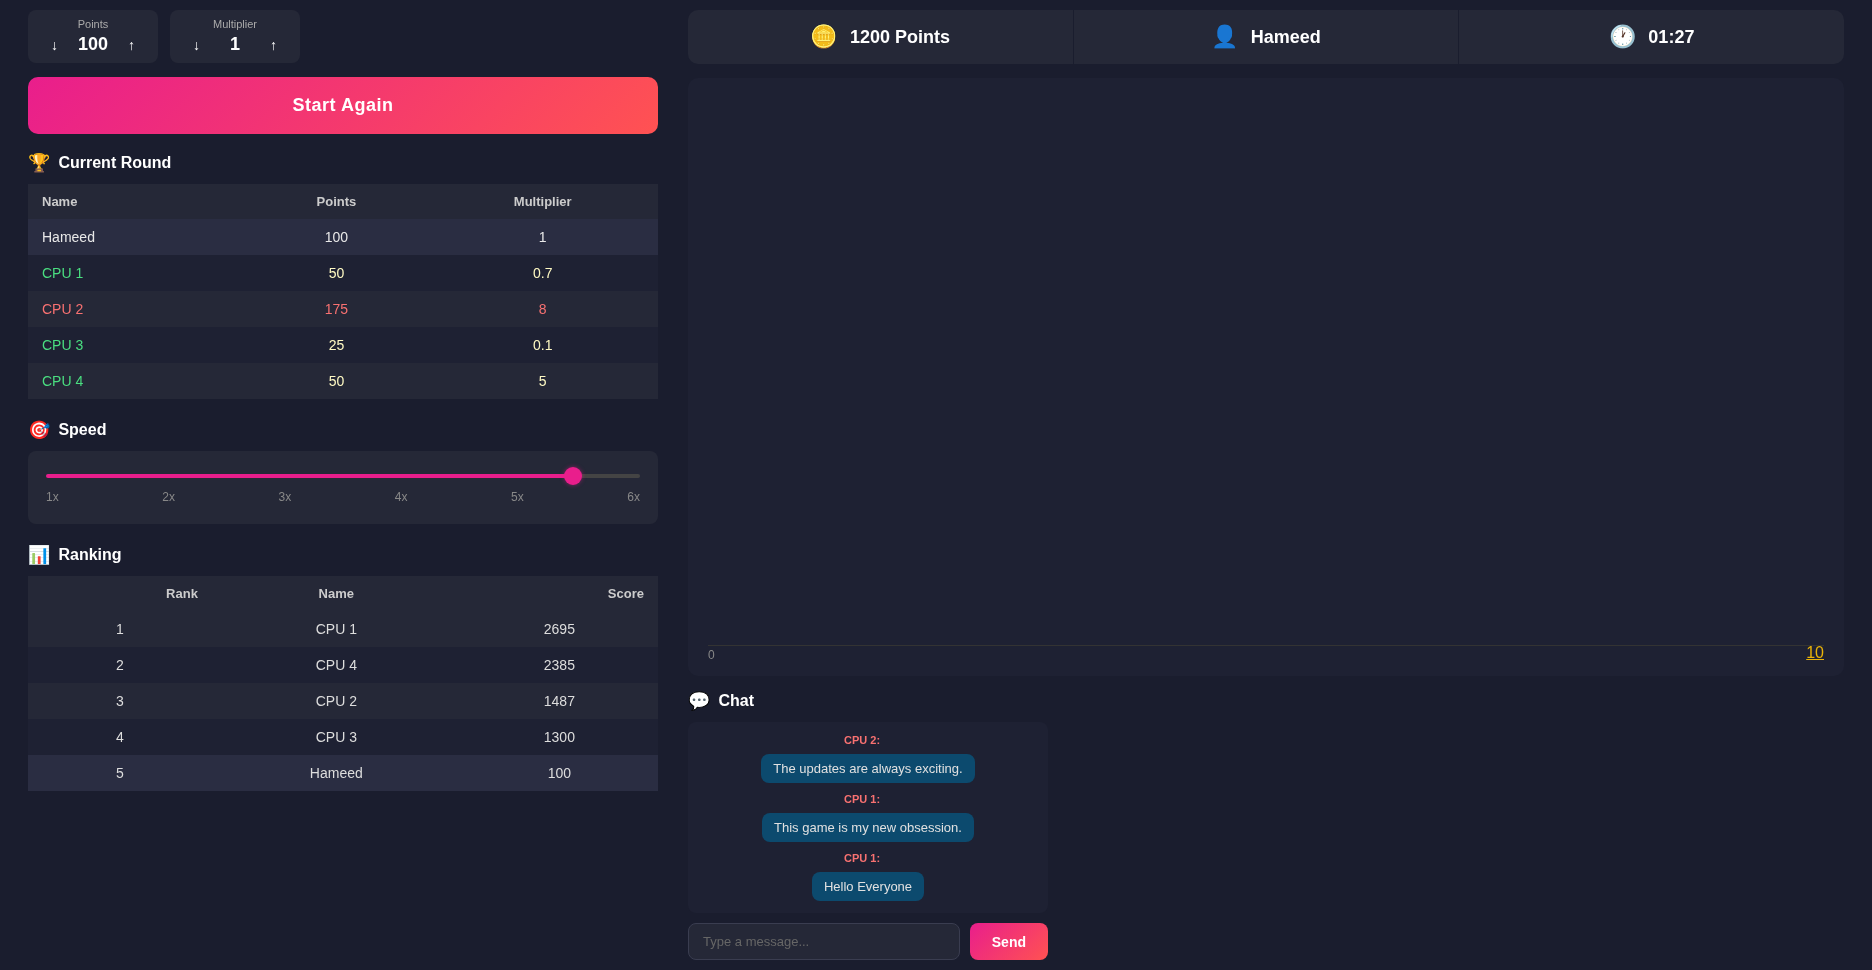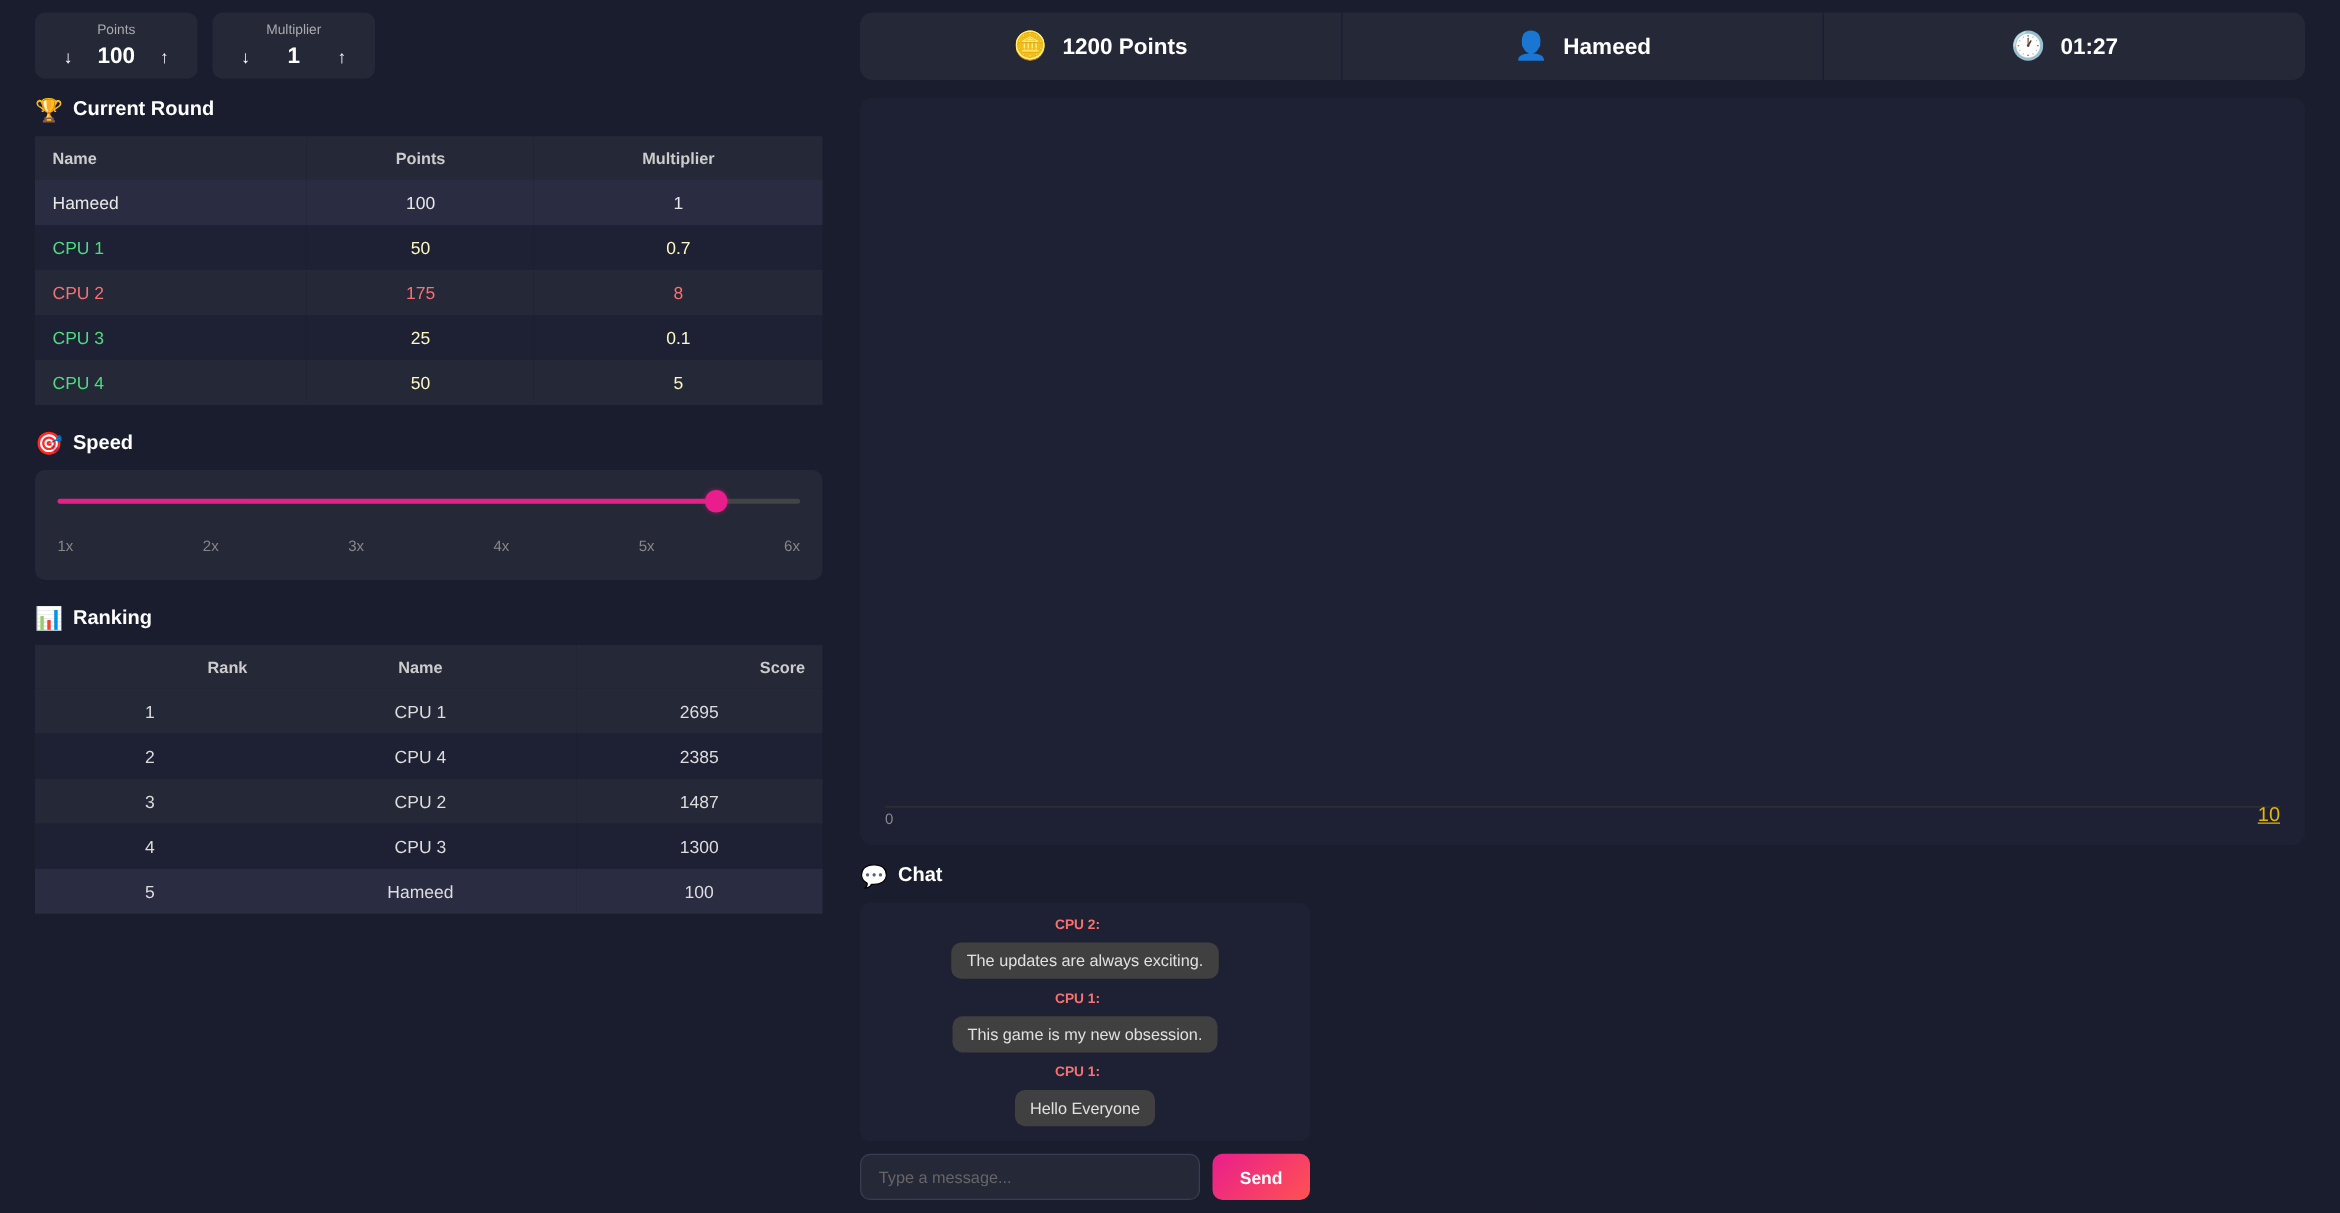--- a/index.html
+++ b/index.html
@@ -184,21 +184,21 @@
       background: #e91e8c;
       cursor: pointer;
       box-shadow: 0 0 4px rgba(233,30,140,0.5);
     }
 
     .speed-labels {
       display: flex;
       justify-content: space-between;
       color: #888;
       font-size: 12px;
-      margin-top: 19px;
+      margin-top: 4px;
     }
 
     
     .ranking-section {
       margin-bottom: 20px;
     }
 
     .ranking-table {
       width: 100%;
       border-collapse: collapse;
@@ -355,21 +355,21 @@
 
     .chat-sender {
       font-size: 11px;
       color: #f87171;
       white-space: nowrap;
       font-weight: 600;
       min-width: 48px;
     }
 
     .chat-bubble {
-      background: #404040;
+      background: #0c4a6e;
       border-radius: 8px;
       padding: 7px 12px;
       font-size: 13px;
       color: #e0e0e0;
       max-width: 260px;
     }
 
     .chat-input-row {
       display: flex;
       gap: 10px;
@@ -420,20 +420,21 @@
         <div class="stepper-label">Multiplier</div>
         <div class="stepper-row">
           <button class="stepper-btn">↓</button>
           <span class="stepper-value">1</span>
           <button class="stepper-btn">↑</button>
         </div>
       </div>
     </div>
 
     
+    <button class="start-again-btn">Start Again</button>
 
     
     <div class="round-section">
       <div class="section-header">
         <span class="section-icon">🏆</span>
         <span>Current Round</span>
       </div>
       <table class="round-table">
         <thead>
           <tr>

